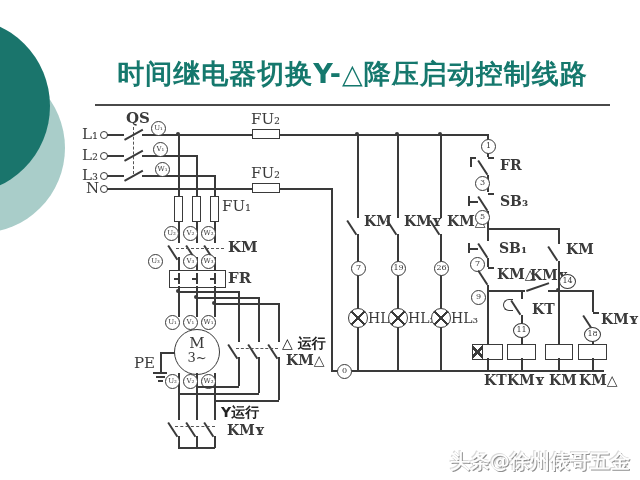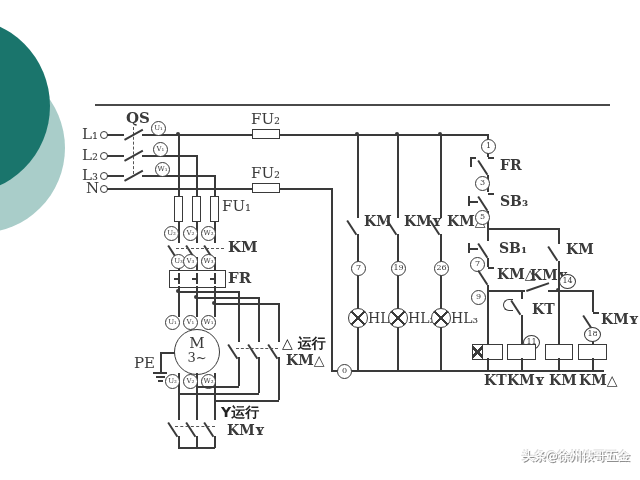--- a/index.html
+++ b/index.html
@@ -8,21 +8,21 @@
   .abs{position:absolute;}
   
   .circ{position:absolute;border-radius:50%;}
   
   #title{position:absolute;left:95px;top:56px;width:515px;height:40px;text-align:center;
          font-family:"DejaVu Sans","Liberation Sans",sans-serif;font-weight:bold;
          font-size:27px;letter-spacing:1px;color:#15786d;}
   #underline{position:absolute;left:95px;top:104px;width:515px;height:2px;background:#4a4a4a;}
   
   #watermark{position:absolute;left:420px;top:448px;width:210px;text-align:right;
-         font-family:"DejaVu Sans",sans-serif;font-weight:bold;font-size:12px;color:#fdfdfd;
+         font-family:"DejaVu Sans",sans-serif;font-weight:bold;font-size:20px;color:#fdfdfd;
          text-shadow:1px 1px 0 #8f8f8f,-1px -1px 0 #d8d8d8;}
   
   .h{position:absolute;height:1.5px;background:#3a3a3a;}
   .v{position:absolute;width:1.5px;background:#3a3a3a;}
   .bl{position:absolute;height:1.5px;width:17px;background:#3a3a3a;transform:rotate(57deg);transform-origin:0 0;}
   .blq{position:absolute;height:1.5px;width:21px;background:#3a3a3a;transform:rotate(-29deg);transform-origin:0 0;}
   .blh{position:absolute;height:1.5px;width:24px;background:#3a3a3a;transform:rotate(-19deg);transform-origin:0 0;}
   .dashv{position:absolute;width:0;border-left:1.2px dashed #555;}
   .dashh{position:absolute;height:0;border-top:1.2px dashed #555;}
   .dot{position:absolute;width:4px;height:4px;border-radius:50%;background:#3a3a3a;}
@@ -49,20 +49,21 @@
   .frbox{position:absolute;left:169px;top:270px;width:55px;height:16px;border:1.4px solid #3a3a3a;background:#fff;}
 </style>
 </head>
 <body>
 
 <div id="slide">
 
   <div class="circ" style="left:-105px;top:63px;width:170px;height:170px;background:#a9cdc9;"></div>
   <div class="circ" style="left:-126px;top:18px;width:176px;height:176px;background:#1a756c;"></div>
 
+  <div id="title">时间继电器切换Y-△降压启动控制线路</div>
   <div id="underline"></div>
 
   <div class="lbl" style="left:82px;top:125px;font-size:15px;">L₁</div>
   <div class="lbl" style="left:82px;top:146px;font-size:15px;">L₂</div>
   <div class="lbl" style="left:82px;top:166px;font-size:15px;">L₃</div>
   <div class="lbl" style="left:86px;top:179px;font-size:15px;">N</div>
   <div class="abs" style="left:100px;top:131px;width:6px;height:6px;border:1px solid #3a3a3a;border-radius:50%;background:#fff;"></div>
   <div class="abs" style="left:100px;top:152px;width:6px;height:6px;border:1px solid #3a3a3a;border-radius:50%;background:#fff;"></div>
   <div class="abs" style="left:100px;top:172px;width:6px;height:6px;border:1px solid #3a3a3a;border-radius:50%;background:#fff;"></div>
   <div class="abs" style="left:100px;top:185px;width:6px;height:6px;border:1px solid #3a3a3a;border-radius:50%;background:#fff;"></div>
@@ -106,21 +107,21 @@
 
   <div class="bl" style="left:169px;top:245px;"></div>
   <div class="bl" style="left:187px;top:245px;"></div>
   <div class="bl" style="left:205px;top:245px;"></div>
   <div class="dashh" style="left:176px;top:248px;width:48px;"></div>
   <div class="lblb" style="left:228px;top:238px;font-size:15px;">KM</div>
   <div class="v" style="left:178px;top:257px;height:14px;"></div>
   <div class="v" style="left:196px;top:257px;height:14px;"></div>
   <div class="v" style="left:214px;top:257px;height:14px;"></div>
 
-  <div class="tc" style="left:148px;top:254px;margin-left:23px;">U₃</div>
+  <div class="tc" style="left:148px;top:254px;">U₃</div>
   <div class="tc" style="left:183px;top:254px;">V₃</div>
   <div class="tc" style="left:201px;top:254px;">W₃</div>
 
   <div class="frbox">
     <div class="v" style="left:8px;top:2px;height:11px;"></div>
     <div class="v" style="left:26px;top:2px;height:11px;"></div>
     <div class="v" style="left:44px;top:2px;height:11px;"></div>
     <div class="h" style="left:4px;top:7px;width:5px;"></div>
     <div class="h" style="left:22px;top:7px;width:5px;"></div>
     <div class="h" style="left:40px;top:7px;width:5px;"></div>
@@ -259,21 +260,21 @@
   <div class="blh" style="left:526px;top:290px;"></div>
   <div class="lblb" style="left:530px;top:267px;">KMʏ</div>
   <div class="dot" style="left:556px;top:288px;"></div>
   <div class="nc" style="left:559px;top:274px;width:15px;">14</div>
 
   <div class="v" style="left:521px;top:290px;height:9px;"></div>
   <div class="bl" style="left:512px;top:300px;"></div>
   <div class="arc" style="left:503px;top:299px;"></div>
   <div class="lblb" style="left:532px;top:301px;">KT</div>
   <div class="v" style="left:521px;top:315px;height:29px;"></div>
-  <div class="nc" style="left:513px;top:335px;width:15px;margin-left:10px;">11</div>
+  <div class="nc" style="left:513px;top:323px;width:15px;">11</div>
 
   <div class="v" style="left:558px;top:228px;height:16px;"></div>
   <div class="bl" style="left:549px;top:246px;"></div>
   <div class="lblb" style="left:566px;top:241px;">KM</div>
   <div class="v" style="left:558px;top:261px;height:83px;"></div>
 
   <div class="v" style="left:592px;top:290px;height:22px;"></div>
   <div class="h" style="left:593px;top:312px;width:6px;"></div>
   <div class="bl" style="left:584px;top:315px;"></div>
   <div class="lblb" style="left:601px;top:311px;">KMʏ</div>

